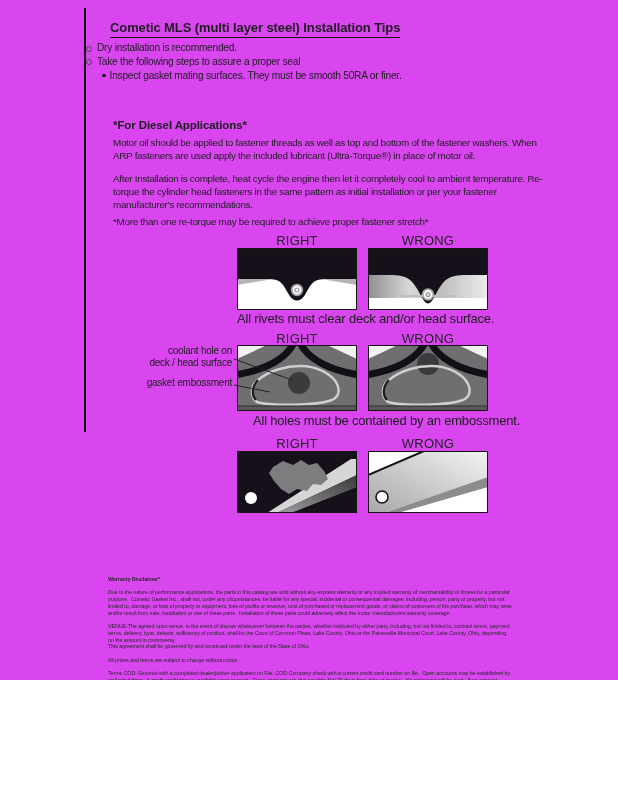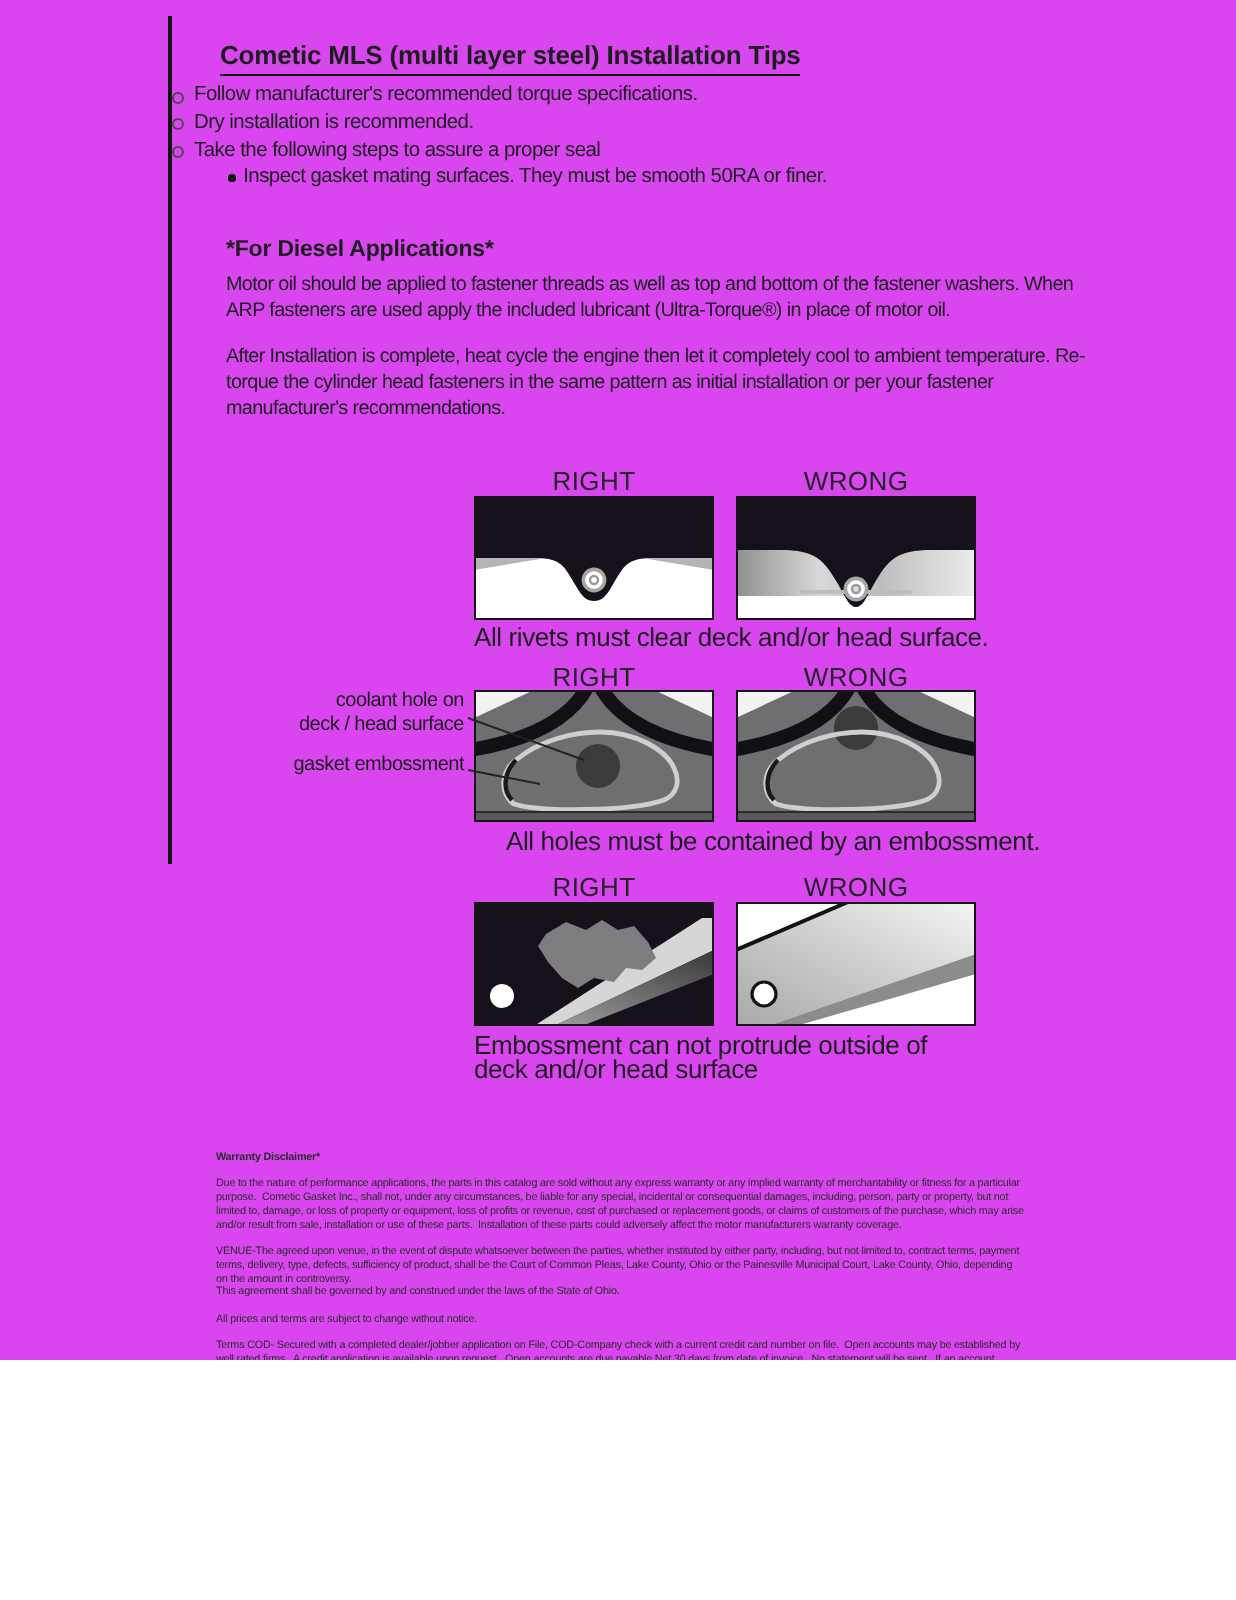--- a/index.html
+++ b/index.html
@@ -7,21 +7,21 @@
         font-family:"Liberation Sans","DejaVu Sans",sans-serif;color:#1d1d1f;}
 
   .left-rule{position:absolute;left:84px;top:8px;width:2px;height:424px;background:#141414;}
 
   .doc-title{position:absolute;left:110px;top:20px;font-size:13px;font-weight:bold;
              border-bottom:1.5px solid #141414;padding-bottom:2px;letter-spacing:-0.1px;}
 
   .tips{position:absolute;left:86px;top:42px;width:430px;font-size:10.2px;letter-spacing:-0.25px;}
   .tip-row{display:flex;align-items:flex-start;height:13.8px;}
   .b-circle{width:4px;height:4px;border:1px solid #4a4a4c;border-radius:50%;margin:3.5px 5px 0 0;flex:0 0 auto;}
-  .sub{margin-left:28px;}
+  .sub{margin-left:16px;}
   .b-dot{width:3.6px;height:3.6px;background:#141414;border-radius:50%;margin:4px 4px 0 0;flex:0 0 auto;}
 
   .diesel-h{position:absolute;left:113px;top:119px;font-size:11.5px;font-weight:bold;letter-spacing:-0.1px;}
   .body-p{position:absolute;left:113px;width:437px;font-size:9.9px;line-height:13.2px;
           letter-spacing:-0.3px;white-space:pre-wrap;}
   .p1{top:136px;} .p2{top:172px;} .p3{top:215px;}
 
   .dg-label{position:absolute;width:120px;text-align:center;font-size:13px;color:#232325;letter-spacing:0.2px;}
   .dg-box{position:absolute;width:120px;}
   .dg-box svg{display:block;width:120px;height:100%;}
@@ -47,41 +47,38 @@
 </head>
 <body>
 
 <div class="page">
 
   <div class="left-rule"></div>
 
   <div class="doc-title">Cometic MLS (multi layer steel) Installation Tips</div>
 
   <div class="tips">
-    <div class="tip-row">
-      <span class="b-circle"></span>
-      <span>Follow manufacturer's recommended torque specifications.</span>
-    </div>
     <div class="tip-row">
       <span class="b-circle"></span>
       <span>Dry installation is recommended.</span>
     </div>
     <div class="tip-row">
       <span class="b-circle"></span>
       <span>Take the following steps to assure a proper seal</span>
     </div>
     <div class="tip-row sub">
       <span class="b-dot"></span>
       <span>Inspect gasket mating surfaces.  They must be smooth 50RA or finer.</span>
     </div>
   </div>
 
   <div class="diesel-h">*For Diesel Applications*</div>
   <div class="body-p p2">After Installation is complete, heat cycle the engine then let it completely cool to ambient temperature. Re-torque the cylinder head fasteners in the same pattern as initial installation or per your fastener manufacturer's recommendations.</div>
   <div class="body-p p1">Motor oil should be applied to fastener threads as well as top and bottom of the fastener washers. When ARP fasteners are used apply the included lubricant (Ultra-Torque®) in place of motor oil.</div>
+  <div class="body-p p3">*More than one re-torque may be required to achieve proper fastener stretch*</div>
 
   <div class="dg-label col-l row1-lab">RIGHT</div>
   <div class="dg-label col-r row1-lab">WRONG</div>
   <div class="dg-box col-l row1-box">
     <svg viewBox="0 0 120 62" preserveAspectRatio="none">
       <rect x="0" y="0" width="120" height="62" fill="#15101a"></rect>
       <path d="M0,31 L30,31 C44,31 45,35 51,45 C54,50.5 56.5,52.5 60,52.5 C63.5,52.5 66,50.5 69,45 C75,35 76,31 90,31 L120,31 L120,62 L0,62 Z" fill="#ffffff"></path>
       <polygon points="0,31 36,31 0,37" fill="#b4b4b4"></polygon>
       <polygon points="120,31 84,31 120,37" fill="#b4b4b4"></polygon>
       <circle cx="60" cy="42" r="6.2" fill="#a6a6a6"></circle>
@@ -184,21 +181,20 @@
         </linearGradient>
       </defs>
       <rect x="0" y="0" width="120" height="62" fill="#ffffff"></rect>
       <polygon points="0,24 56,0 120,0 120,26 16,62 0,62" fill="url(#g3w)"></polygon>
       <line x1="0" y1="24" x2="56" y2="0" stroke="#141414" stroke-width="2"></line>
       <polygon points="16,62 120,26 120,36 30,62" fill="#8c8c8e"></polygon>
       <circle cx="14" cy="46" r="6" fill="#ffffff" stroke="#141414" stroke-width="1.6"></circle>
       <rect x="0.5" y="0.5" width="119" height="61" fill="none" stroke="#141414"></rect>
     </svg>
   </div>
-  <div class="dg-caption row3-cap">Embossment can not protrude outside of deck and/or head surface</div>
 
   <div class="disc">
     <div class="disc-h">Warranty Disclaimer*</div>
     <div class="disc-p">Due to the nature of performance applications, the parts in this catalog are sold without any express warranty or any implied warranty of merchantability or fitness for a particular purpose.  Cometic Gasket Inc., shall not, under any circumstances, be liable for any special, incidental or consequential damages, including, person, party or property, but not limited to, damage, or loss of property or equipment, loss of profits or revenue, cost of purchased or replacement goods, or claims of customers of the purchase, which may arise and/or result from sale, installation or use of these parts.  Installation of these parts could adversely affect the motor manufacturers warranty coverage.</div>
     <div class="disc-p" style="margin-bottom:0;">VENUE-The agreed upon venue, in the event of dispute whatsoever between the parties, whether instituted by either party, including, but not limited to, contract terms, payment terms, delivery, type, defects, sufficiency of product, shall be the Court of Common Pleas, Lake County, Ohio or the Painesville Municipal Court, Lake County, Ohio, depending on the amount in controversy.</div>
     <div class="disc-p">This agreement shall be governed by and construed under the laws of the State of Ohio.</div>
     <div class="disc-p">All prices and terms are subject to change without notice.</div>
     <div class="disc-p">Terms COD- Secured with a completed dealer/jobber application on File, COD-Company check with a current credit card number on file.  Open accounts may be established by well rated firms.  A credit application is available upon request.  Open accounts are due payable Net 30 days from date of invoice.  No statement will be sent.  If an account becomes 60 or more days past due, it is subject to being placed on credit hold.  No orders will be shipped or new orders accepted until past due balance is paid.  If an account becomes 90 or more days past due, it is subject to being placed for collections.  All costs of collection are the responsibility of the customer, including attorney fees, court costs, and other expenses of litigation.</div>
     <div class="disc-p">Returns- Authorized (RGA) must be obtained in advance on all returns.  A packing slip or invoice number must accompany the merchandise.  No returns after 30 days from invoice date.  All returns are subject to a 25% restocking charge.  All custom designed and custom manufactured gaskets are non-returnable.</div>
     <div class="disc-p" style="margin-bottom:0;">Only catalog parts are returnable.</div>

